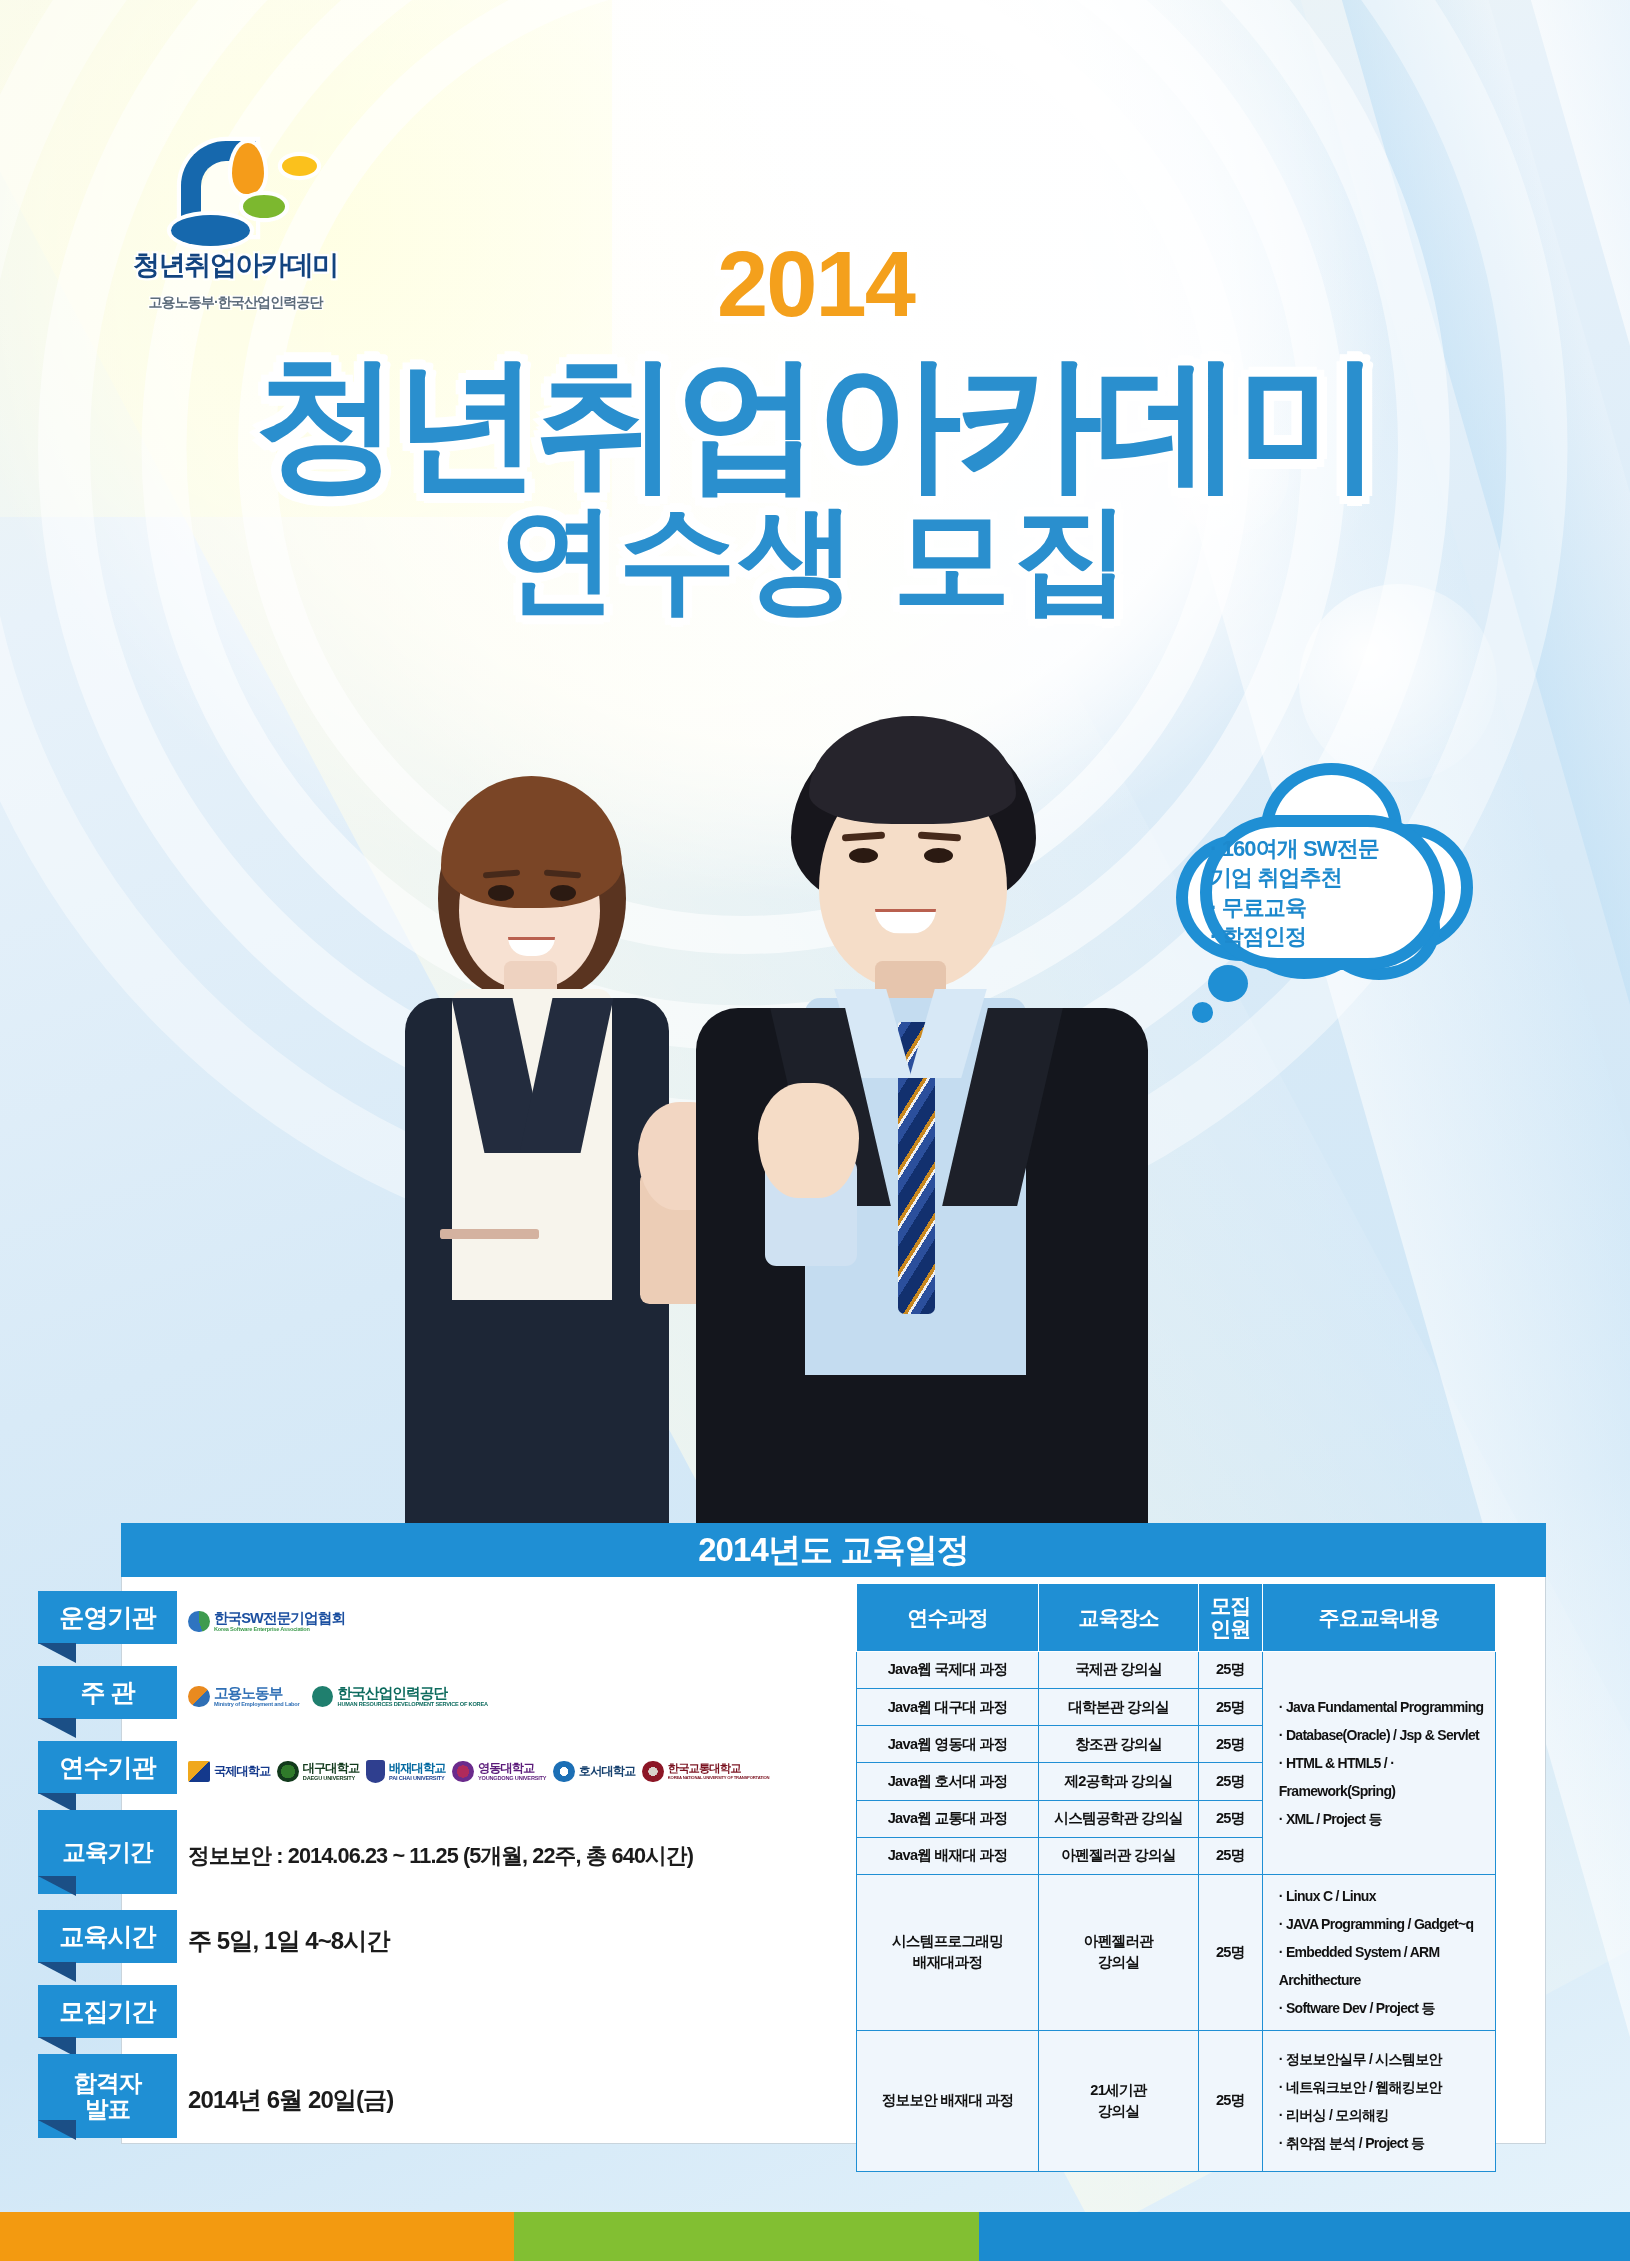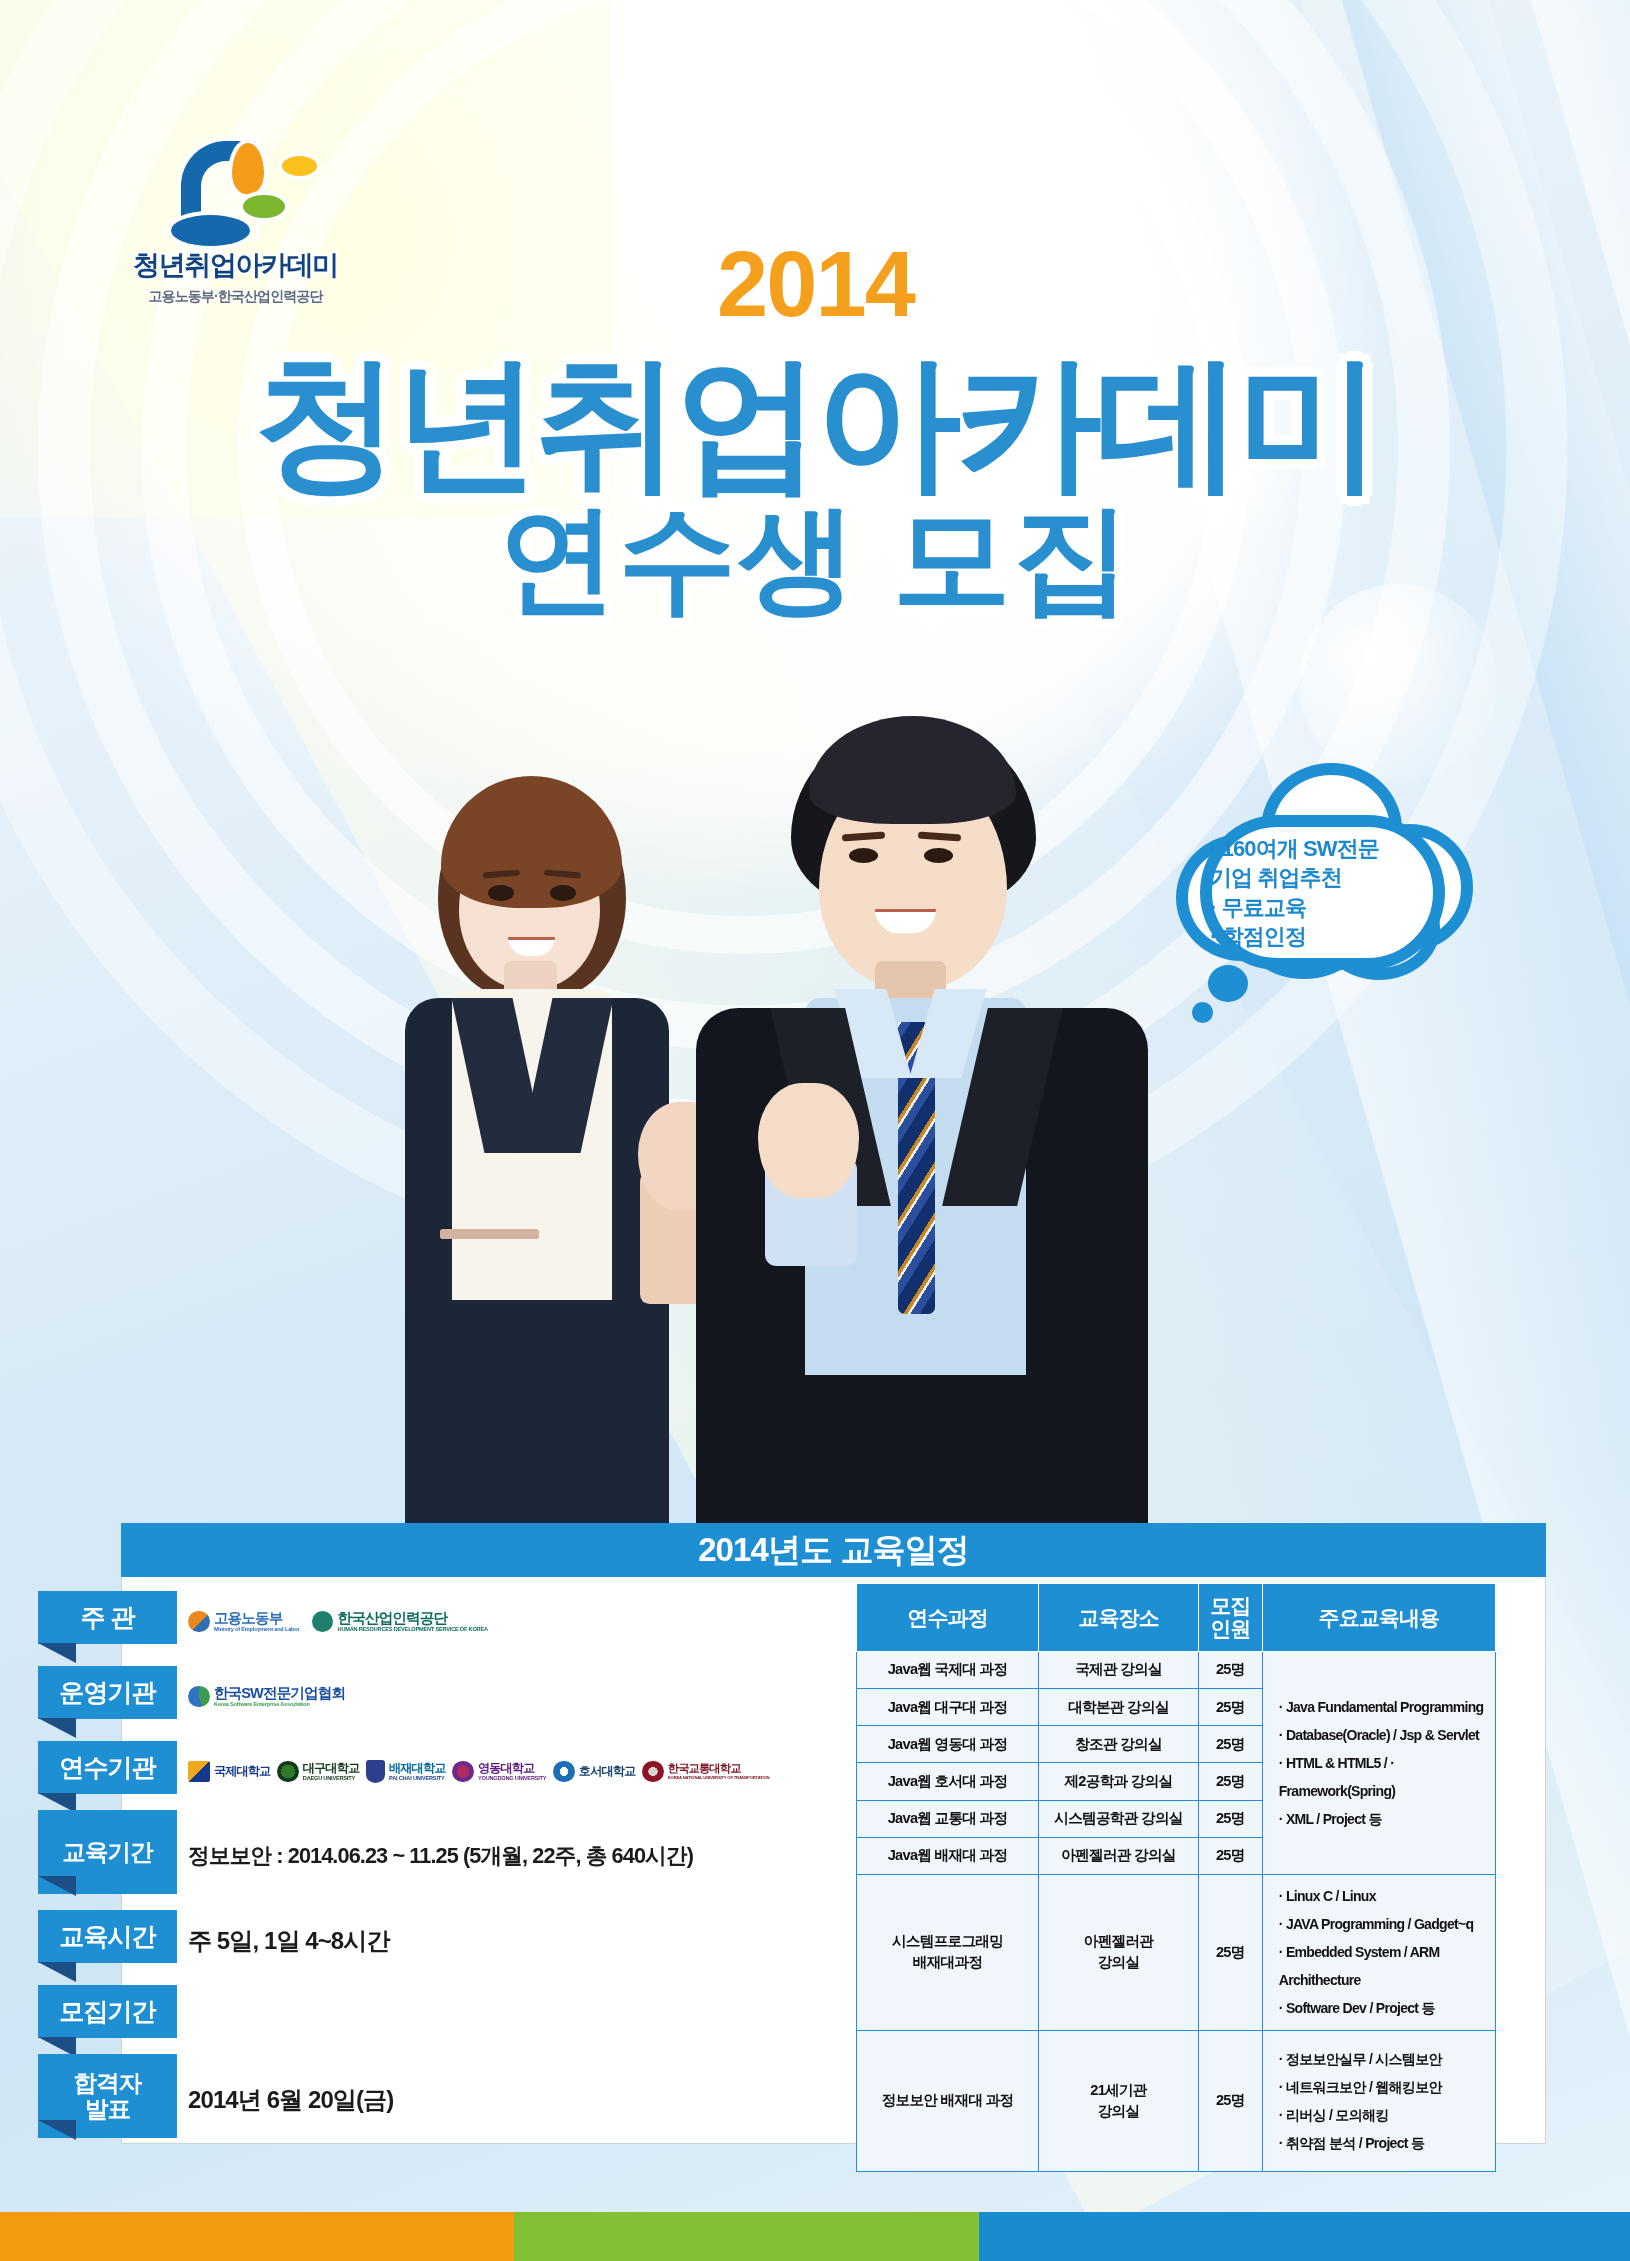--- a/index.html
+++ b/index.html
@@ -44,21 +44,21 @@
     border-radius:45px 0 0 0; box-shadow:0 0 0 4.2px #fff; }
   .logo-base { position:absolute; left:13px; top:78px; width:79px; height:31px;
     background:#1668ad; border-radius:50%; box-shadow:0 0 0 4.2px #fff; }
   .logo-dot-y { position:absolute; left:124px; top:19px; width:35px; height:20px;
     background:#fbc11c; border-radius:50%; box-shadow:0 0 0 4.2px #fff; }
   .logo-dot-g { position:absolute; left:85px; top:58px; width:42px; height:22.6px;
     background:#7cb82f; border-radius:50%; box-shadow:0 0 0 4.2px #fff; }
   .logo-name { font-size:27px; font-weight:bold; color:#12437f; letter-spacing:-1.4px;
     text-shadow:-1.9px -1.9px 0 #fff,1.9px -1.9px 0 #fff,-1.9px 1.9px 0 #fff,1.9px 1.9px 0 #fff,0 2.4px 0 #fff; margin-top:1.9px; }
   .logo-sub { font-size:14px; font-weight:bold; color:#5d6c7b; letter-spacing:-0.9px;
-    text-shadow:-1.4px -1.4px 0 #fff,1.4px -1.4px 0 #fff,-1.4px 1.4px 0 #fff,1.4px 1.4px 0 #fff; margin-top:5px; }
+    text-shadow:-1.4px -1.4px 0 #fff,1.4px -1.4px 0 #fff,-1.4px 1.4px 0 #fff,1.4px 1.4px 0 #fff; margin-top:11px; }
 
   
   .title-zone { position:absolute; left:0; top:0; width:1631px; z-index:7; text-align:center; }
   .t-year { margin-top:238px; font-size:92px; font-weight:bold; color:#f4a01c; letter-spacing:-1.9px;
     line-height:1; text-shadow:-6.1px -6.1px 0 #fff,6.1px -6.1px 0 #fff,-6.1px 6.1px 0 #fff,6.1px 6.1px 0 #fff,
     0 -8px 0 #fff,0 8px 0 #fff,-8px 0 0 #fff,8px 0 0 #fff; }
   .t-main { margin-top:17px; font-size:146px; font-weight:bold; color:#2a8fce; letter-spacing:-5.6px;
     line-height:1.04; text-shadow:-7.5px -7.5px 0 #fff,7.5px -7.5px 0 #fff,-7.5px 7.5px 0 #fff,7.5px 7.5px 0 #fff,
     0 -10.4px 0 #fff,0 10.4px 0 #fff,-10.4px 0 0 #fff,10.4px 0 0 #fff; }
   .t-sub { margin-top:-4.7px; font-size:118px; font-weight:bold; color:#2a8fce; letter-spacing:1.9px;
@@ -275,52 +275,52 @@
 </div>
 
 <div class="panel">
   <div class="panel-bar">2014년도 교육일정</div>
   <div class="panel-bar-fold"></div>
   <div class="panel-body"></div>
 
   <div class="rows">
 
     <div class="row">
+      <div class="tab">운영기관</div>
+      <div class="tab-fold"></div>
+      <div class="row-content">
+        <div class="logostrip">
+          <div class="minilogo">
+            <div class="ml-badge" style="background:conic-gradient(#3f9b4f 0 45%,#2f74c0 45% 100%);"></div>
+            <div class="ml-txt">
+              <div class="ml-t1" style="color:#1b4fa0;">한국SW전문기업협회</div>
+              <div class="ml-t2" style="color:#3f9b4f;">Korea Software Enterprise Association</div>
+            </div>
+          </div>
+        </div>
+      </div>
+    </div>
+
+    <div class="row">
       <div class="tab">주      관</div>
       <div class="tab-fold"></div>
       <div class="row-content">
         <div class="logostrip">
           <div class="minilogo">
             <div class="ml-badge" style="background:linear-gradient(135deg,#e98a1f 55%,#2f6fb5 55%);"></div>
             <div class="ml-txt">
               <div class="ml-t1" style="color:#2f6fb5;">고용노동부</div>
               <div class="ml-t2" style="color:#2f6fb5;">Ministry of Employment and Labor</div>
             </div>
           </div>
           <div class="minilogo">
             <div class="ml-badge" style="background:#1f7f6e;"></div>
             <div class="ml-txt">
               <div class="ml-t1" style="color:#0d6b5e;">한국산업인력공단</div>
               <div class="ml-t2" style="color:#0d6b5e;">HUMAN RESOURCES DEVELOPMENT SERVICE OF KOREA</div>
-            </div>
-          </div>
-        </div>
-      </div>
-    </div>
-
-    <div class="row">
-      <div class="tab">운영기관</div>
-      <div class="tab-fold"></div>
-      <div class="row-content">
-        <div class="logostrip">
-          <div class="minilogo">
-            <div class="ml-badge" style="background:conic-gradient(#3f9b4f 0 45%,#2f74c0 45% 100%);"></div>
-            <div class="ml-txt">
-              <div class="ml-t1" style="color:#1b4fa0;">한국SW전문기업협회</div>
-              <div class="ml-t2" style="color:#3f9b4f;">Korea Software Enterprise Association</div>
             </div>
           </div>
         </div>
       </div>
     </div>
 
     <div class="row">
       <div class="tab">연수기관</div>
       <div class="tab-fold"></div>
       <div class="row-content">

